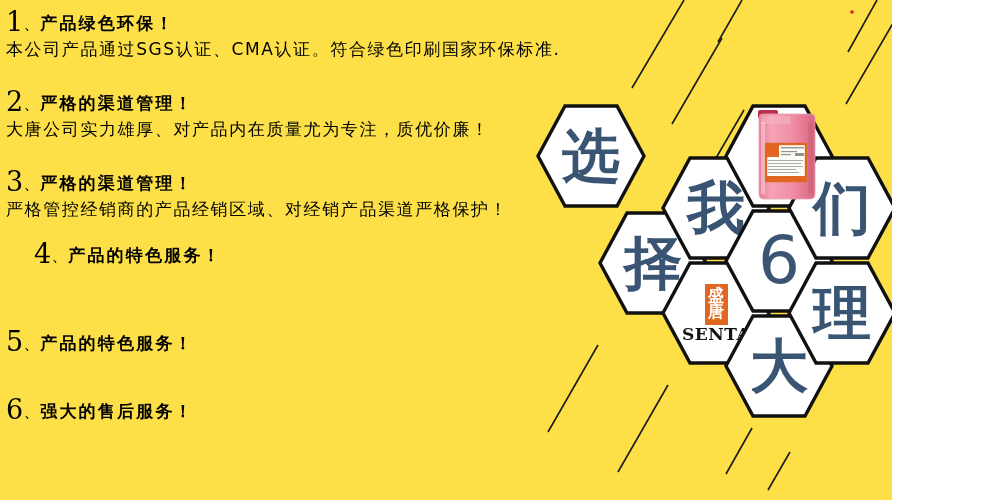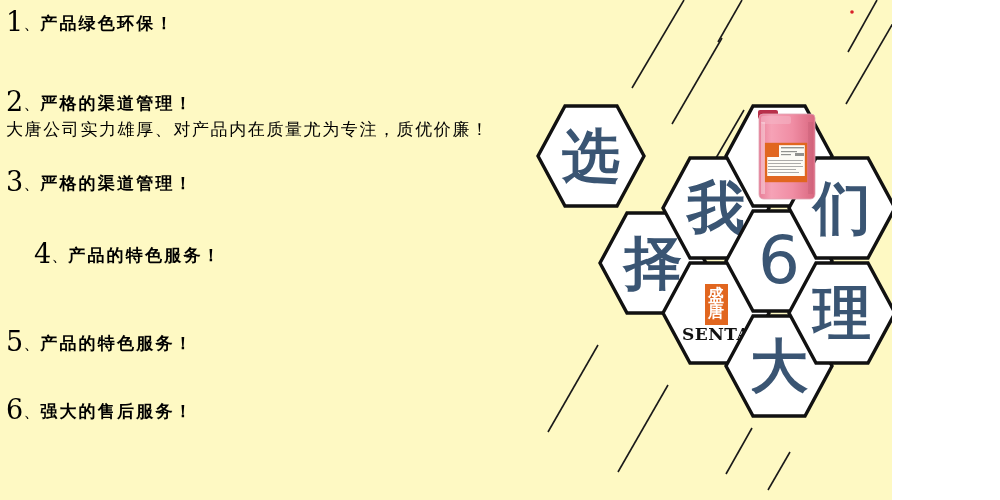--- a/index.html
+++ b/index.html
@@ -4,21 +4,21 @@
 <style>
   html, body {
     margin: 0;
     padding: 0;
     background: #ffffff;
   }
   #page {
     position: relative;
     width: 892px;
     height: 500px;
-    background: #fef9c3;
+    background: #fde047;
     overflow: hidden;
     font-family: "DejaVu Sans", "Liberation Sans", sans-serif;
     text-decoration: underline;
   }
 
   
   .deco-layer {
     position: absolute;
     left: 0; top: 0;
     width: 1000px; height: 500px;
@@ -164,33 +164,35 @@
     <line x1="752" y1="428" x2="726" y2="474" stroke="#1a1a1a" stroke-width="1.6"></line>
     <line x1="790" y1="452" x2="768" y2="490" stroke="#1a1a1a" stroke-width="1.6"></line>
   </svg>
 
   <div class="reasons">
 
     <div class="reason-block" style="top:8px;">
       <div class="reason-head">
         <span class="reason-num">1</span><span class="reason-dun">、</span><span class="reason-title">产品绿色环保！</span>
       </div>
+      <div class="reason-body">本公司产品通过SGS认证、CMA认证。符合绿色印刷国家环保标准.</div>
     </div>
 
     <div class="reason-block" style="top:88px;">
       <div class="reason-head">
         <span class="reason-num">2</span><span class="reason-dun">、</span><span class="reason-title">严格的渠道管理！</span>
       </div>
       <div class="reason-body">大唐公司实力雄厚、对产品内在质量尤为专注，质优价廉！</div>
     </div>
 
     <div class="reason-block" style="top:168px;">
       <div class="reason-head">
         <span class="reason-num">3</span><span class="reason-dun">、</span><span class="reason-title">严格的渠道管理！</span>
       </div>
+      <div class="reason-body">严格管控经销商的产品经销区域、对经销产品渠道严格保护！</div>
     </div>
 
     <div class="reason-block" style="top:240px;margin-left:28px;">
       <div class="reason-head">
         <span class="reason-num">4</span><span class="reason-dun">、</span><span class="reason-title">产品的特色服务！</span>
       </div>
     </div>
 
     <div class="reason-block" style="top:328px;">
       <div class="reason-head">

